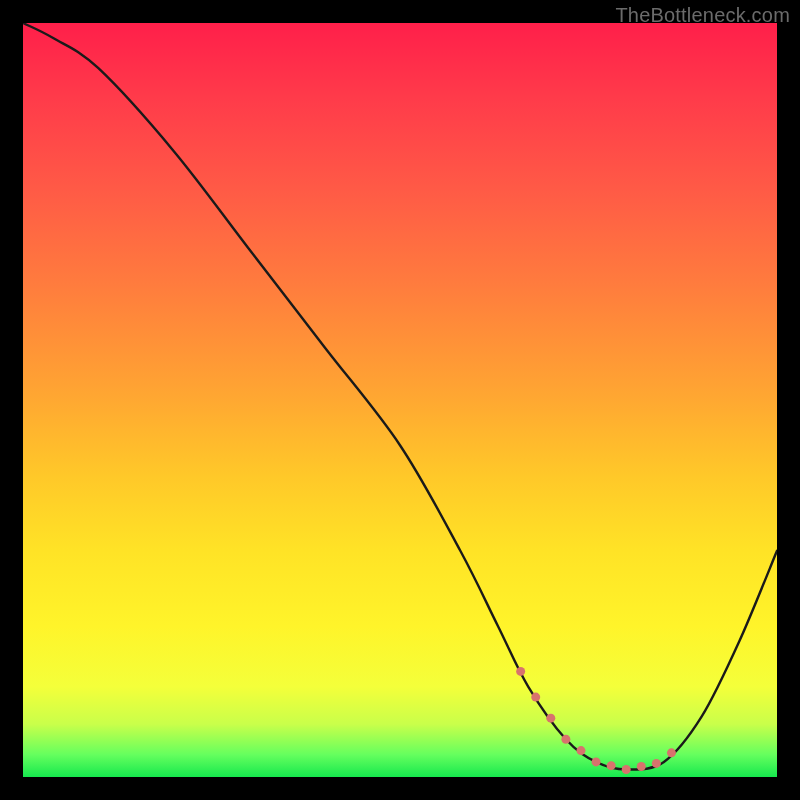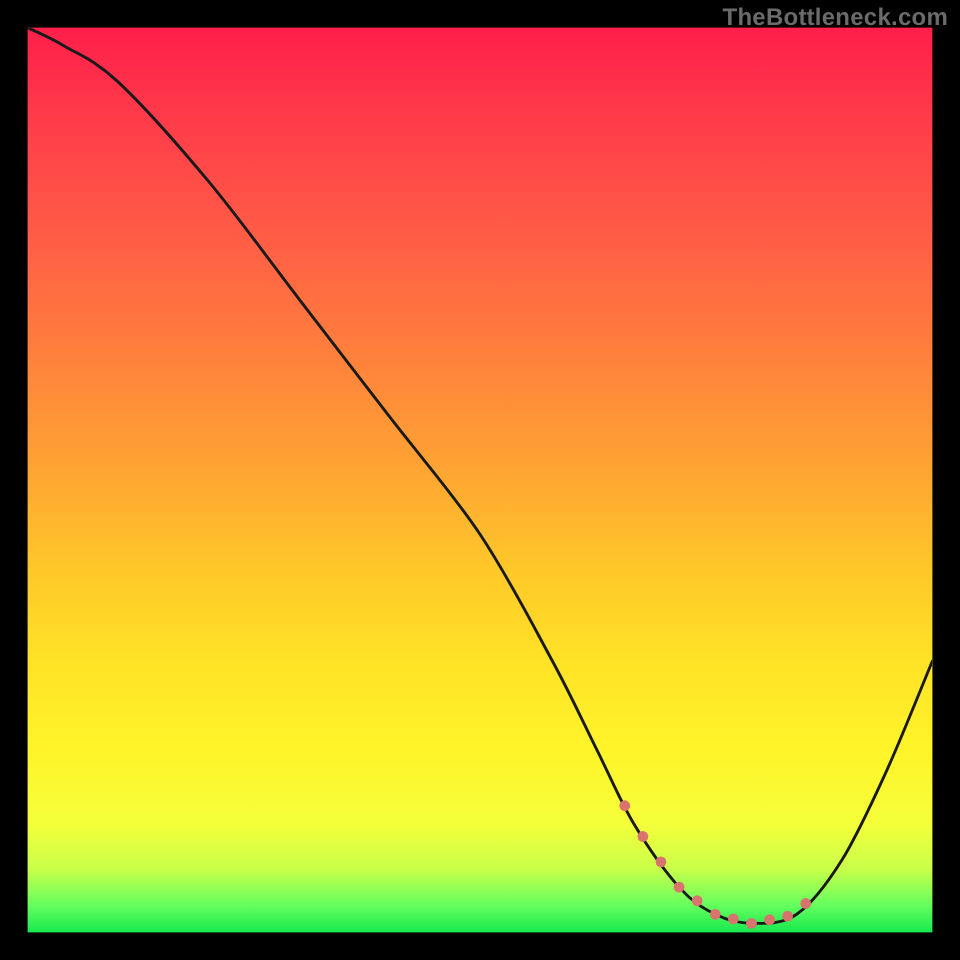--- a/index.html
+++ b/index.html
@@ -45,21 +45,21 @@
     width: 754px;
     height: 754px;
     pointer-events: none;
   }
   .watermark {
     position: absolute;
     top: 4px;
     right: 10px;
     font-family: Arial, Helvetica, sans-serif;
     font-size: 20px;
-    font-weight: bold;
+    font-weight: normal;
     color: #6b6b6b;
     letter-spacing: 0.2px;
   }
 </style>
 </head>
 <body>
 
 <div class="frame">
   <div class="plot-area">
     <svg class="curve" viewBox="0 0 754 754" preserveAspectRatio="none">

